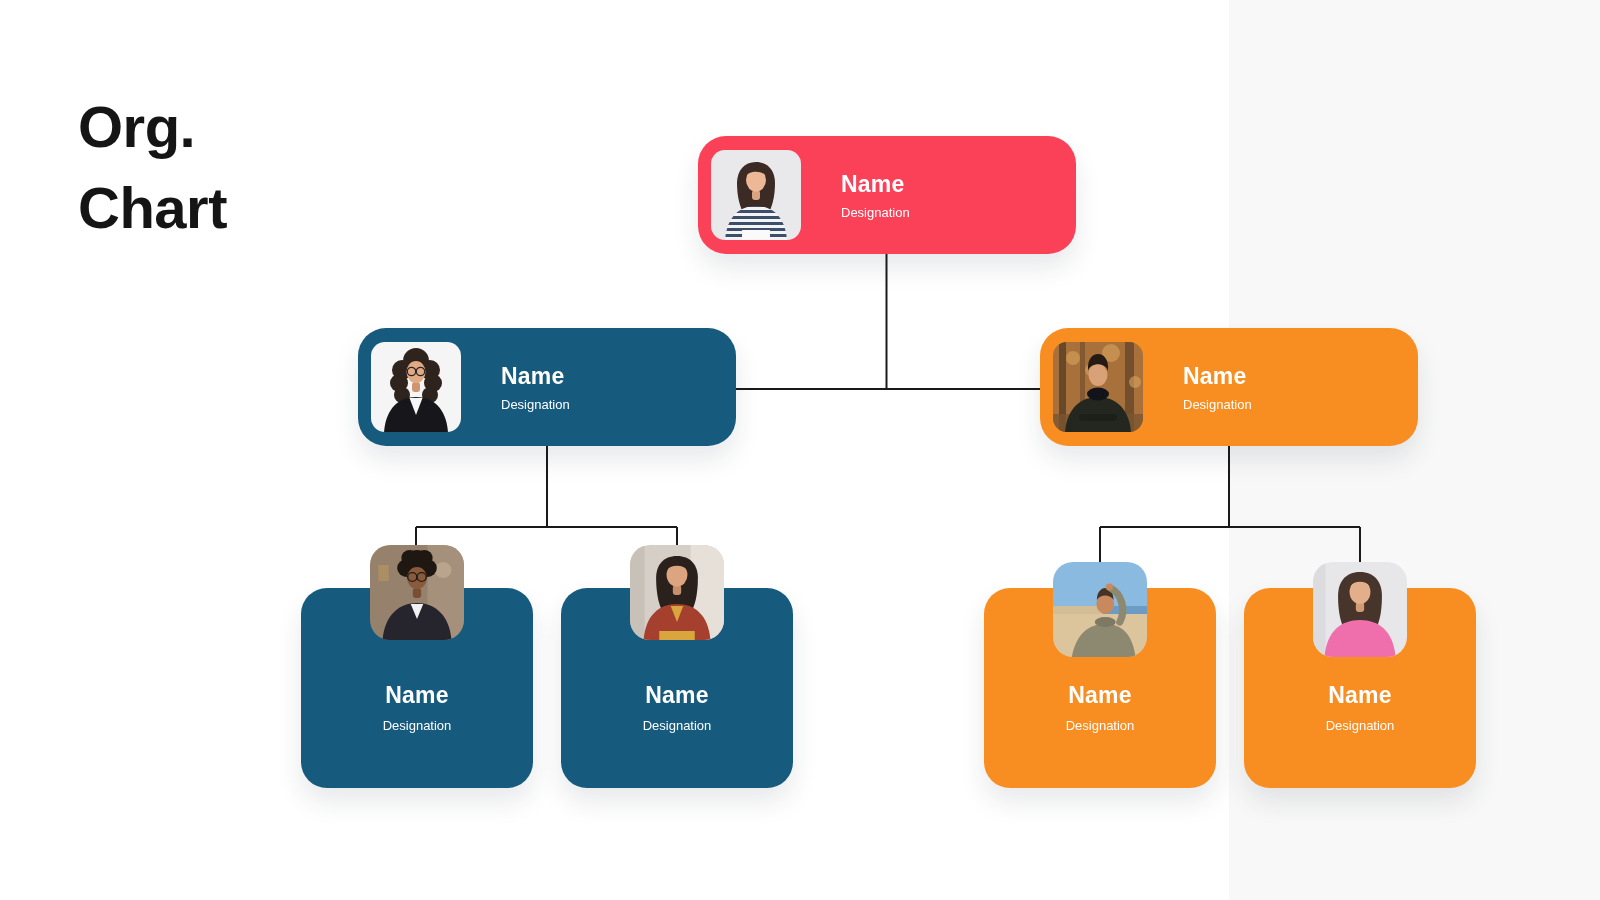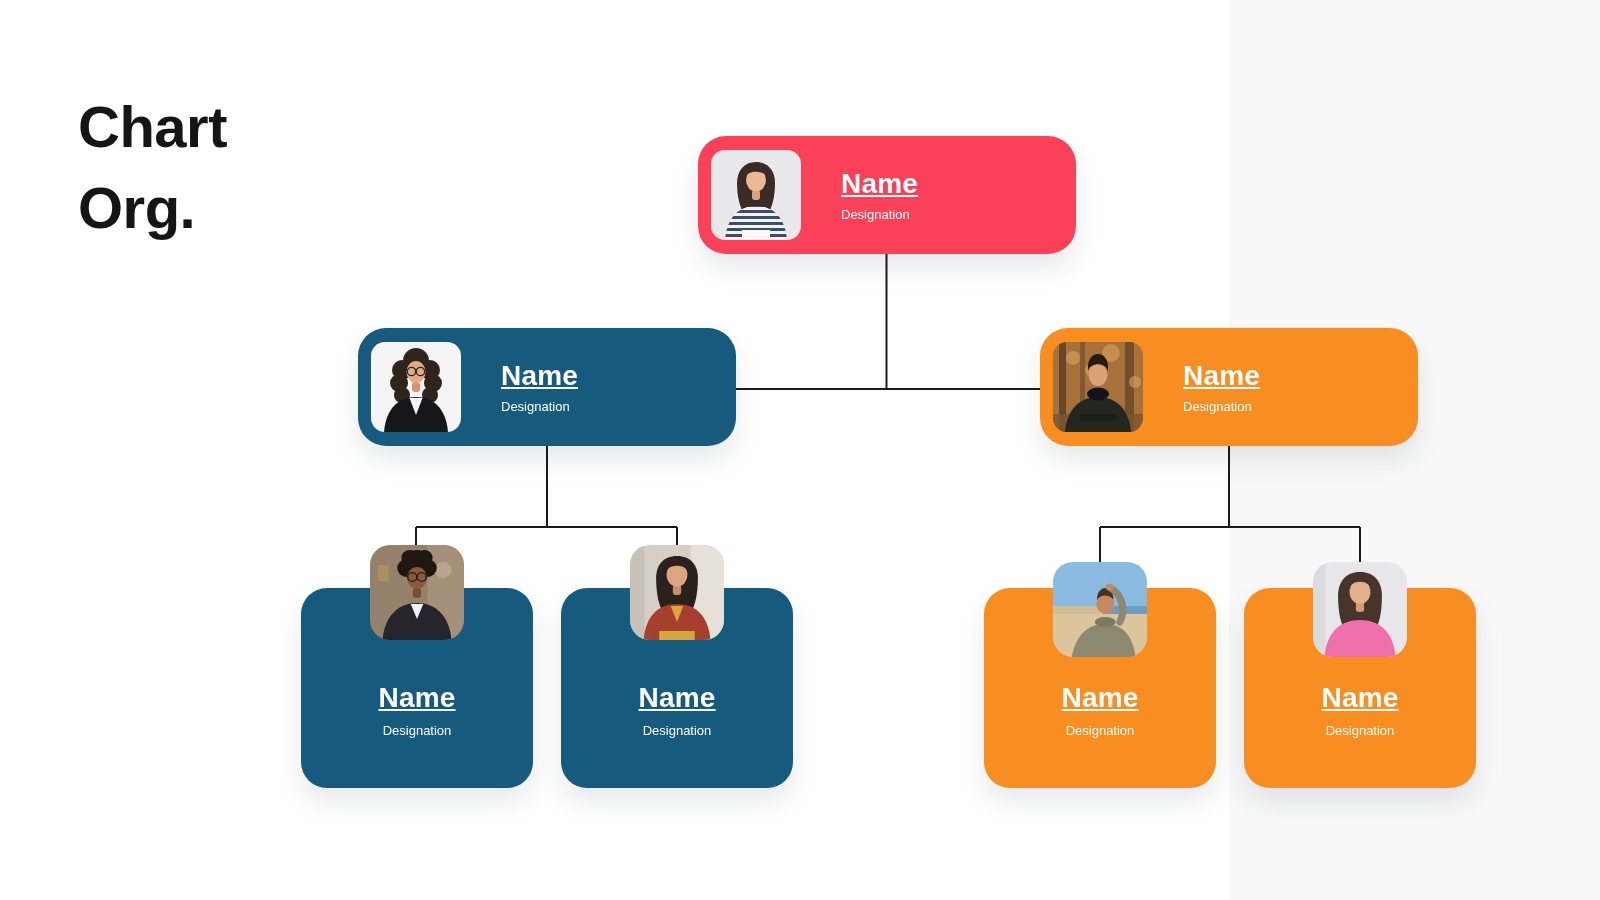--- a/index.html
+++ b/index.html
@@ -7,21 +7,21 @@
   .stage{position:relative;width:1600px;height:900px;overflow:hidden;background:#fff;}
   .side-panel{position:absolute;top:0;right:0;width:371px;height:900px;}
   .connectors{position:absolute;left:0;top:0;width:1600px;height:900px;pointer-events:none;}
   .title{position:absolute;left:78px;top:86px;margin:0;font-size:58px;line-height:1.40;
          font-weight:700;letter-spacing:-0.5px;}
   .title span{display:block;}
   .card{position:absolute;box-shadow:0 14px 26px rgba(25,40,60,0.10);color:#fff;}
   .card-h{width:378px;height:118px;border-radius:28px;display:flex;align-items:center;padding-left:13px;box-sizing:border-box;}
   .card-h .photo{width:90px;height:90px;border-radius:14px;overflow:hidden;flex:none;}
   .card-h .meta{margin-left:40px;}
-  .name{font-size:28px;font-weight:700;letter-spacing:0.2px;text-decoration:underline;}
+  .name{font-size:23px;font-weight:700;letter-spacing:0.2px;}
   .desig{font-size:13px;font-weight:400;margin-top:7px;}
   .card-v{width:232px;height:200px;border-radius:26px;text-align:center;box-sizing:border-box;}
   .card-v .photo{position:absolute;left:50%;transform:translateX(-50%);width:94px;height:95px;
                  border-radius:20px;overflow:hidden;}
   .photo-high{top:-43px;}
   .photo-low{top:-26px;}
   .card-v .name{margin-top:94px;}
   .card-v .desig{margin-top:9px;}
   .photo svg{display:block;width:100%;height:100%;}
   
@@ -43,22 +43,22 @@
   <svg class="connectors" viewBox="0 0 1600 900">
     <g fill="none" stroke-width="2" style="stroke: rgb(26, 26, 26);">
       <path d="M886.5 253 L886.5 389"></path>
       <path d="M736 389 L1040 389"></path>
       <path d="M547 446 L547 527 M416 527 L677 527 M416 527 L416 547 M677 527 L677 547"></path>
       <path d="M1229 446 L1229 527 M1100 527 L1360 527 M1100 527 L1100 564 M1360 527 L1360 564"></path>
     </g>
   </svg>
 
   <h1 class="title" style="color: rgb(21, 21, 21);">
+    <span>Org.</span>
     <span>Chart</span>
-    <span>Org.</span>
   </h1>
 
   <div class="card card-h pos-root" style="background: rgb(251, 65, 88);">
     <div class="photo">
       <svg viewBox="0 0 90 90" preserveAspectRatio="none">
         <defs>
           <pattern id="stripes-root" width="90" height="6" patternUnits="userSpaceOnUse">
             <rect width="90" height="6" fill="#F2F3F5"></rect>
             <rect width="90" height="3" fill="#3E4E6A"></rect>
           </pattern>

